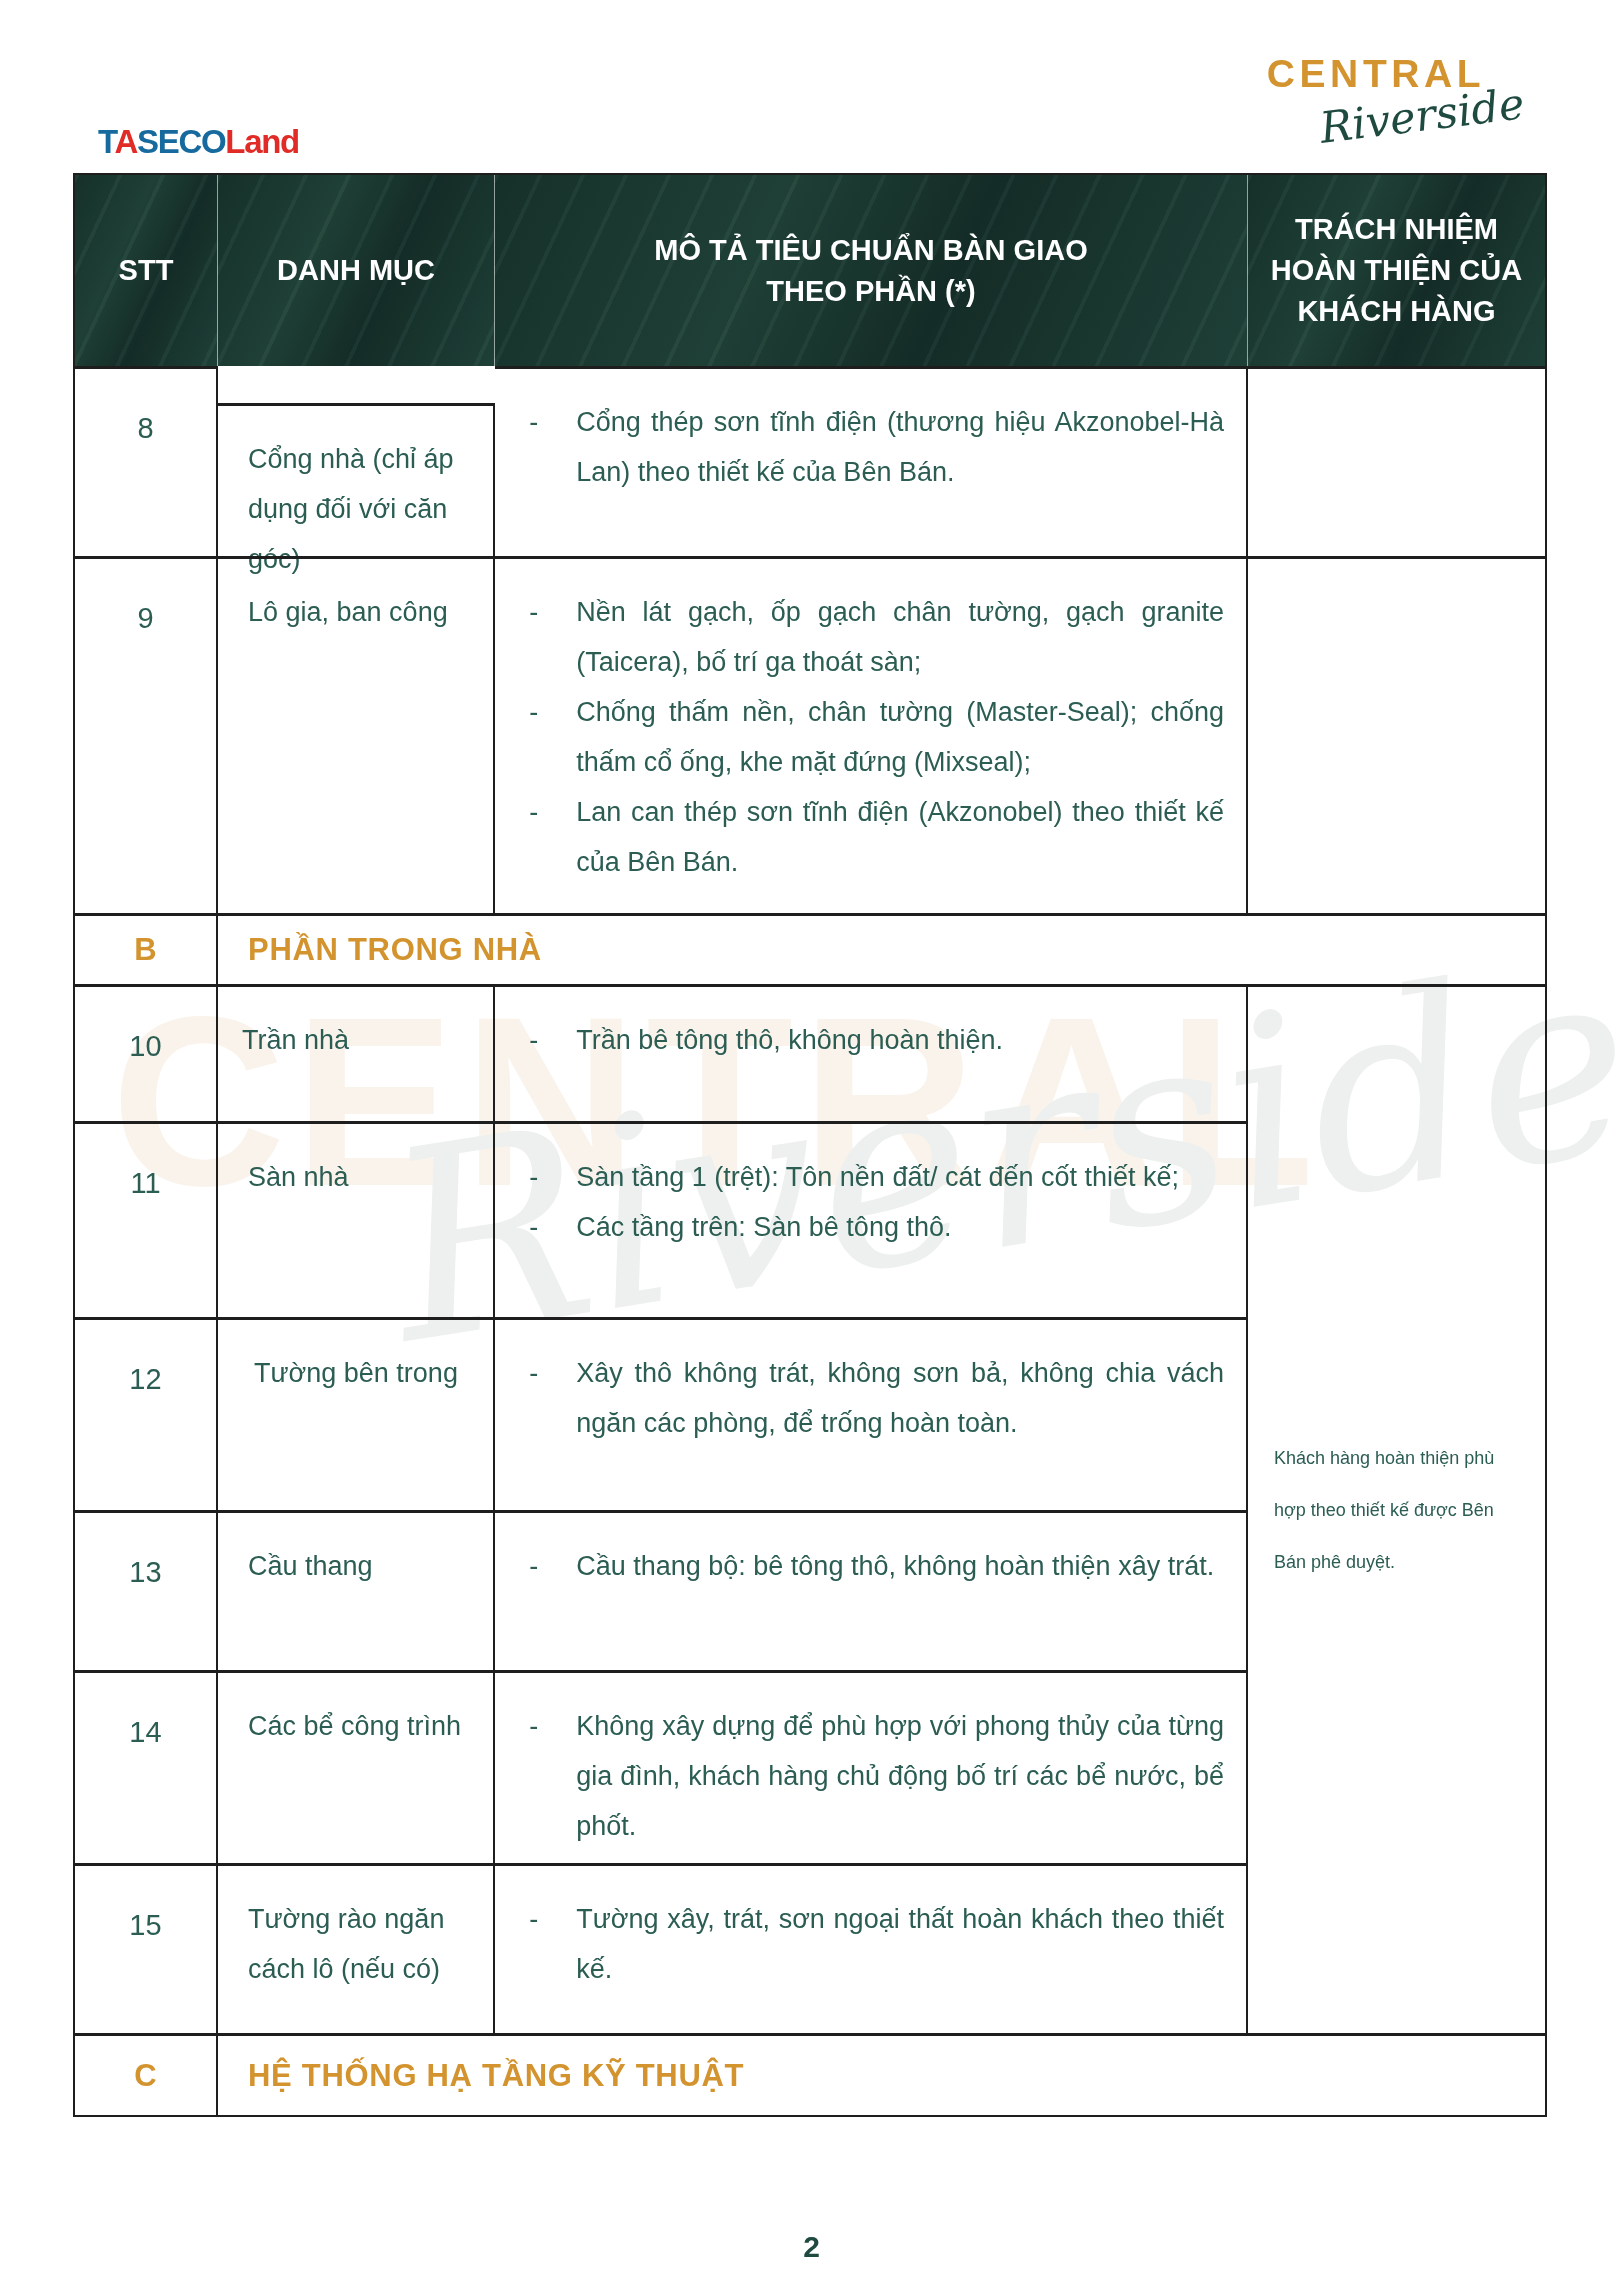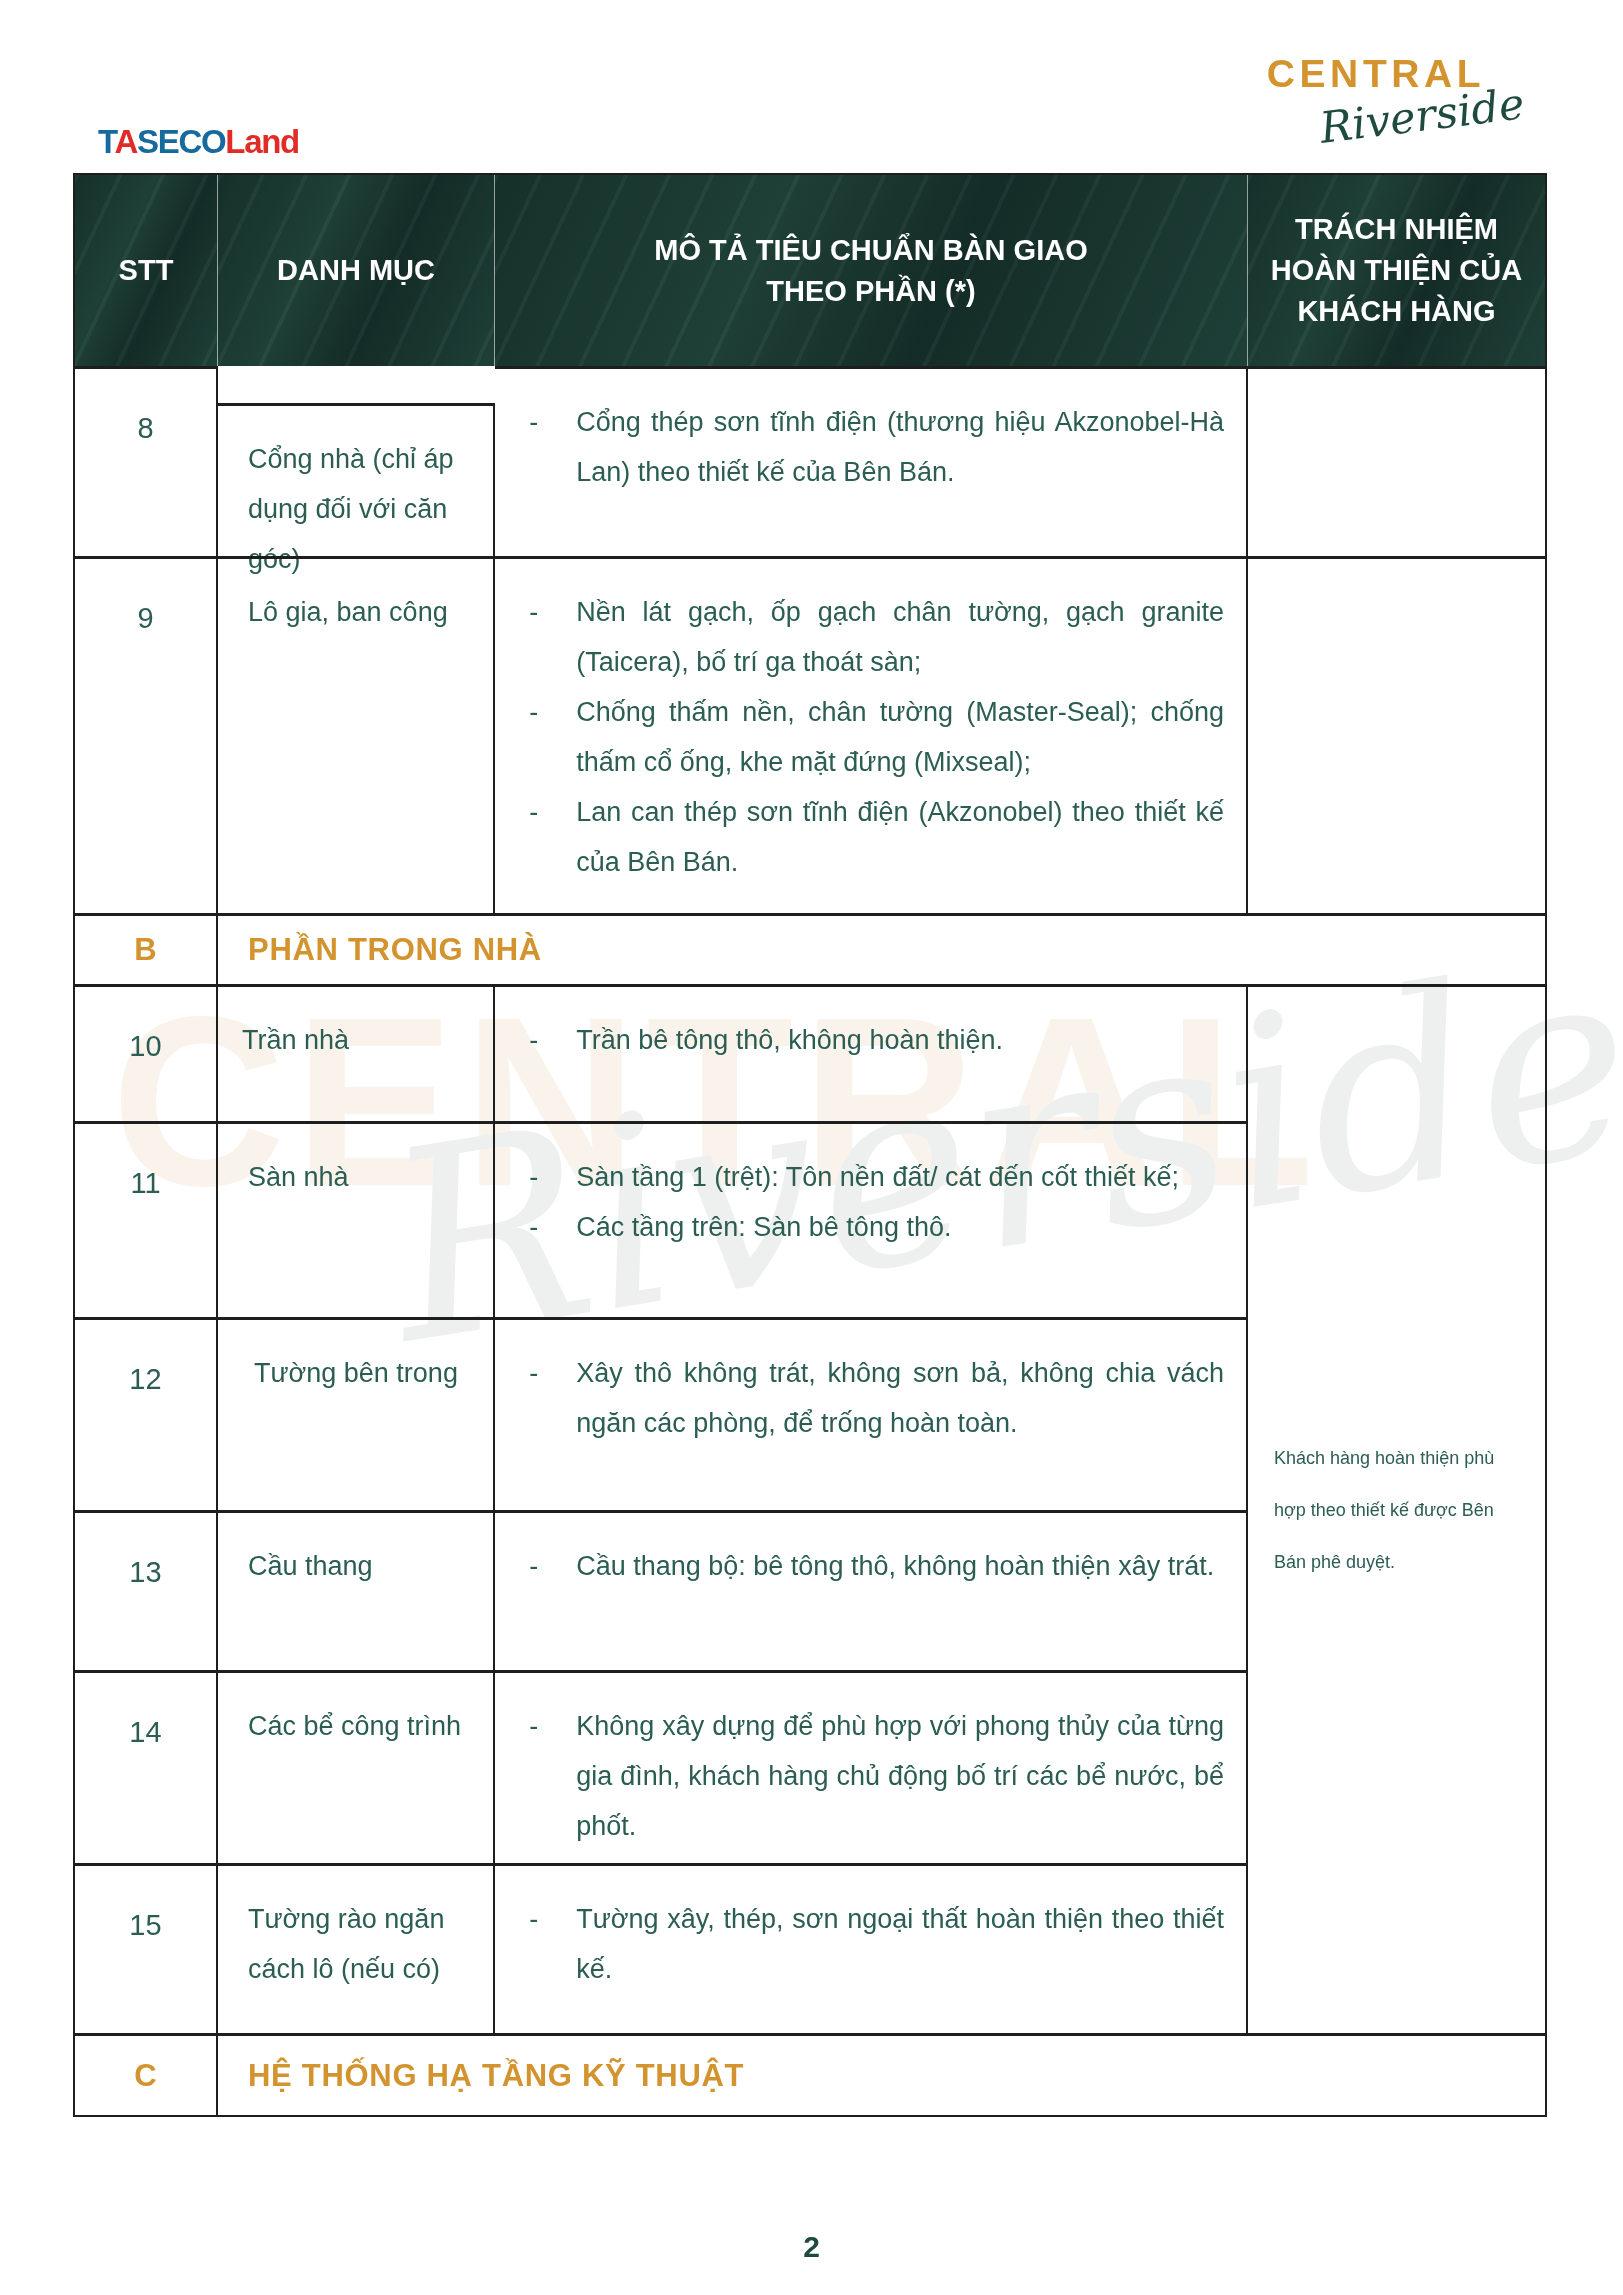--- a/index.html
+++ b/index.html
@@ -216,21 +216,21 @@
         <div class="bullet">
           <span class="dash">-</span>
           <span class="btext">Không xây dựng để phù hợp với phong thủy của từng gia đình, khách hàng chủ động bố trí các bể nước, bể phốt.</span>
         </div>
       </div>
       <div class="cell stt row-top v-line" style="grid-area: 10 / 1;">15</div>
       <div class="cell category row-top v-line" style="grid-area: 10 / 2;">Tường rào ngăn cách lô (nếu có)</div>
       <div class="cell desc row-top v-line" style="grid-area: 10 / 3;">
         <div class="bullet">
           <span class="dash">-</span>
-          <span class="btext">Tường xây, thép, sơn ngoại thất hoàn thiện theo thiết kế.</span>
+          <span class="btext">Tường xây, trát, sơn ngoại thất hoàn khách theo thiết kế.</span>
         </div>
       </div>
       <div class="cell stt row-top v-line section-letter" style="grid-area: 11 / 1;">C</div>
       <div class="cell section-title row-top" style="grid-area: 11 / 2 / auto / 5;">HỆ THỐNG HẠ TẦNG KỸ THUẬT</div>
     </div>
 
   <div class="page-number">2</div>
 </div>
 
 

